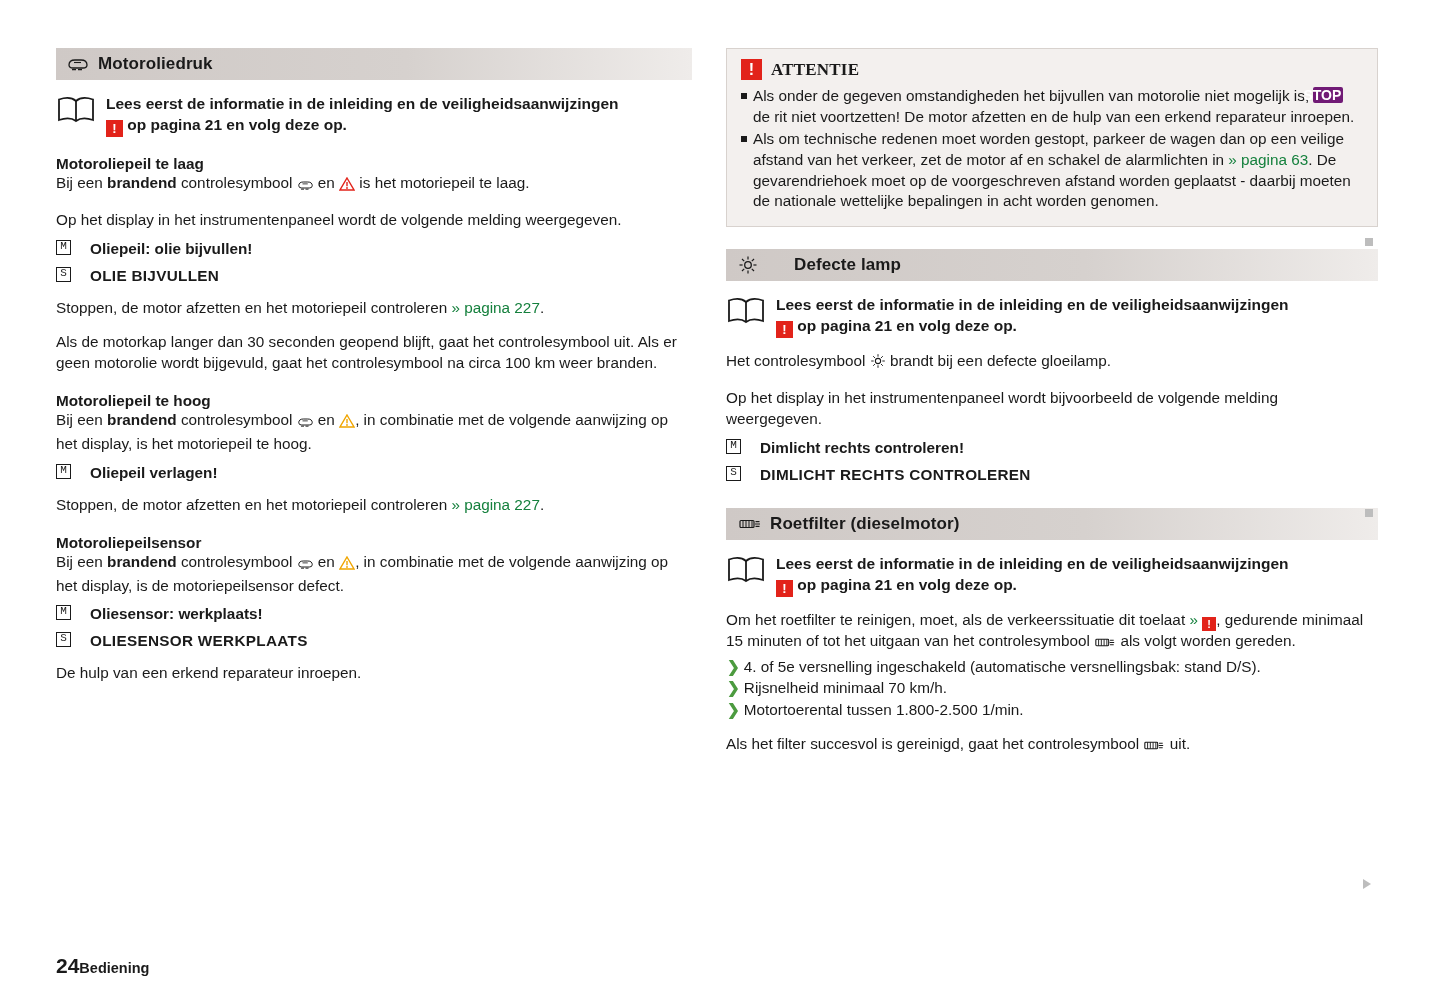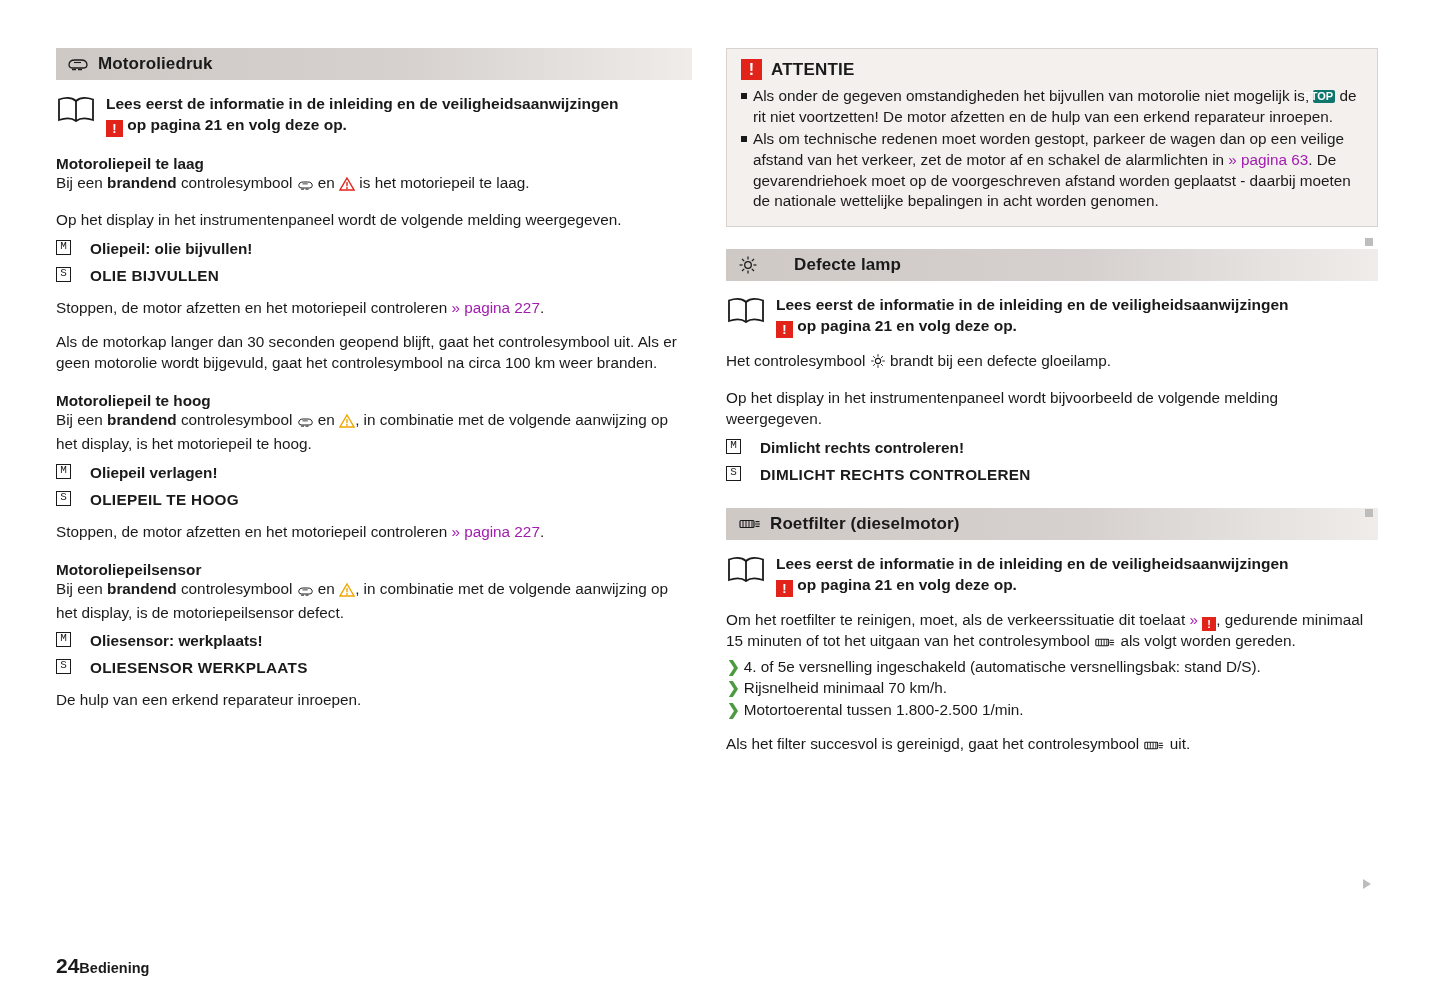--- a/index.html
+++ b/index.html
@@ -76,20 +76,21 @@
   .attention-head {
     display: flex;
     align-items: center;
     margin-bottom: 6px;
   }
   .attention-head .title {
     font-size: 17px;
     font-weight: bold;
     margin-left: 9px;
     letter-spacing: 0.2px;
+    font-family: Liberation Serif, serif;
   }
   .attention-list p {
     margin: 0 0 2px 0;
     font-size: 15.3px;
     line-height: 1.35;
     text-indent: -12px;
     padding-left: 12px;
   }
   .sq {
     display: inline-block;
@@ -108,21 +109,21 @@
   h4.sub {
     font-size: 15.3px;
     font-weight: bold;
     margin: 18px 0 0 0;
   }
   p.sub-body {
     font-size: 15.3px;
     line-height: 1.37;
     margin: 0;
   }
-  .link { color: #a21caf; }
+  .link { color: #15803d; }
   .bold { font-weight: bold; }
 
   
   .disp {
     display: flex;
     align-items: center;
     margin-top: 9px;
   }
   .disp .mk {
     flex: 0 0 34px;
@@ -204,23 +205,23 @@
     border-left: 8px solid #bdbdbd;
     border-top: 5px solid transparent;
     border-bottom: 5px solid transparent;
   }
 
   
   .icn { display: inline-block; vertical-align: -3px; }
   .warn-tri { }
   .red-badge {
     display: inline-block;
-    background: #0f766e;
+    background: #701a75;
     color: #fff;
-    font-size: 11px;
+    font-size: 14px;
     font-weight: bold;
     padding: 1px 2px;
     border-radius: 2px;
     vertical-align: 1px;
     line-height: 1;
     font-family: "Liberation Sans", sans-serif;
   }
   .excl-red {
     display: inline-block;
     width: 17px; height: 17px;
@@ -303,24 +304,20 @@
             <path d="M7 6.5 h7" stroke="#1a1a1a" stroke-width="1.1"></path>
           </svg></span><span> en </span><span class="icn"><svg width="16" height="14" viewBox="0 0 16 14">
             <path d="M8 1 L15 13 L1 13 Z" fill="none" stroke="#f0a500" stroke-width="1.4"></path>
             <path d="M8 5 L8 9.2" stroke="#f0a500" stroke-width="1.4"></path>
             <circle cx="8" cy="11" r="0.9" fill="#f0a500"></circle>
           </svg></span><span>, in combinatie met de volgende aanwijzing op het display, is het motoriepeil te hoog.</span></p>
 
     <div class="disp">
       <span class="mk"><span class="glyph-box m"></span></span>
       <span class="txt">Oliepeil verlagen!</span>
-    </div>
-    <div class="disp caps">
-      <span class="mk"><span class="glyph-box s"></span></span>
-      <span class="txt">OLIEPEIL TE HOOG</span>
     </div>
 
     <p class="body"><span>Stoppen, de motor afzetten en het motoriepeil controleren </span><span class="link">» pagina 227</span><span>.</span></p>
 
     <h4 class="sub">Motoroliepeilsensor</h4>
     <p class="sub-body"><span>Bij een </span><span class="bold">brandend</span><span> controlesymbool </span><span class="icn"><svg width="17" height="12" viewBox="0 0 22 16">
             <path d="M2 9 Q2 4 8 4 L14 4 Q20 4 20 9 Q20 12 16 12 L6 12 Q2 12 2 9 Z" fill="none" stroke="#1a1a1a" stroke-width="1.3"></path>
             <path d="M5 13.6 h4 M11 13.6 h4" stroke="#1a1a1a" stroke-width="1.2"></path>
             <path d="M7 6.5 h7" stroke="#1a1a1a" stroke-width="1.1"></path>
           </svg></span><span> en </span><span class="icn"><svg width="16" height="14" viewBox="0 0 16 14">

